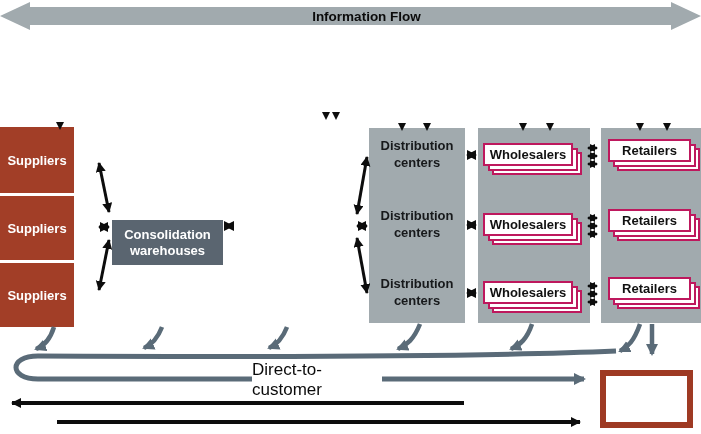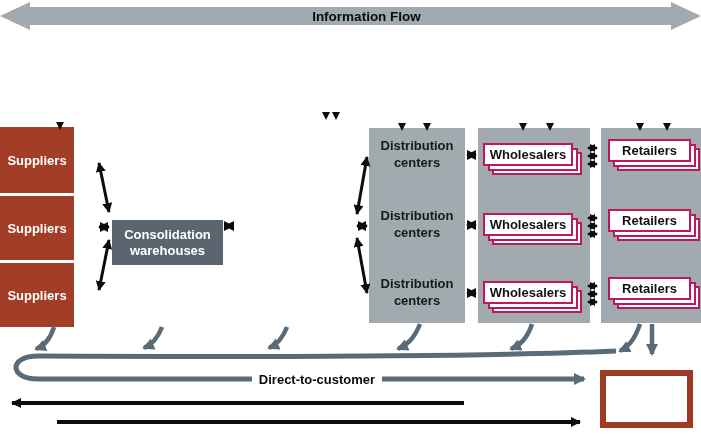--- a/index.html
+++ b/index.html
@@ -43,21 +43,21 @@
     position:absolute;background:#ffffff;border:2px solid #be185d;
     display:flex;align-items:center;justify-content:center;
     font-weight:bold;font-size:13px;color:#111;box-sizing:border-box;
   }
   .card.shadow1{left:9px;top:9px;}
   .card.shadow2{left:5px;top:5px;}
   .card.main{left:0;top:0;}
   
   .direct-label{
     left:252px;top:370px;width:130px;height:19px;background:#ffffff;color:#0b0b0b;
-    font-size:13px;display:flex;align-items:center;justify-content:center;font-weight:bold;
+    font-size:17px;display:flex;align-items:center;justify-content:center;
   }
   .customer-box{
     left:600px;top:370px;width:93px;height:58px;box-sizing:border-box;
     border:6px solid #9E3A23;background:transparent;
   }
   svg{position:absolute;left:0;top:0;}
 </style>
 </head>
 <body>
 

